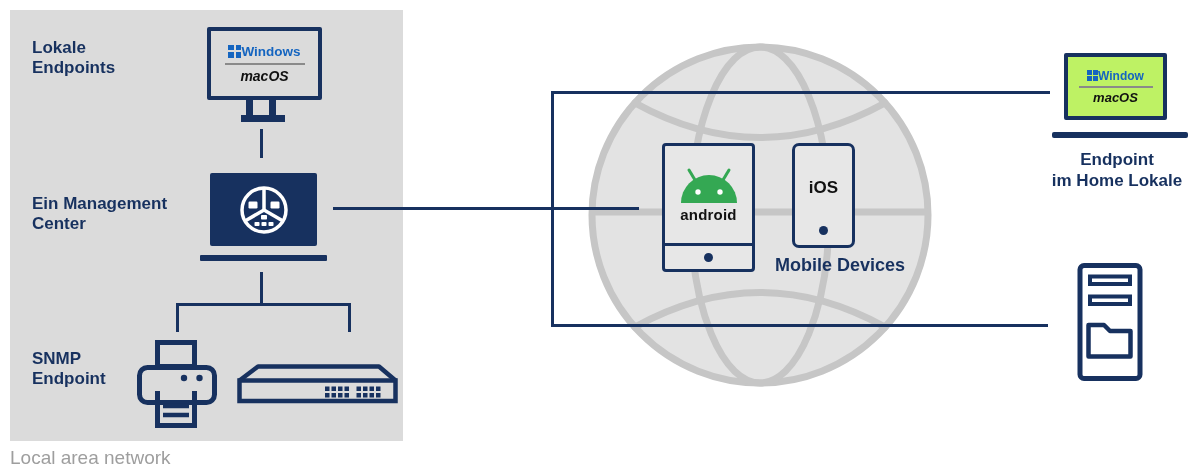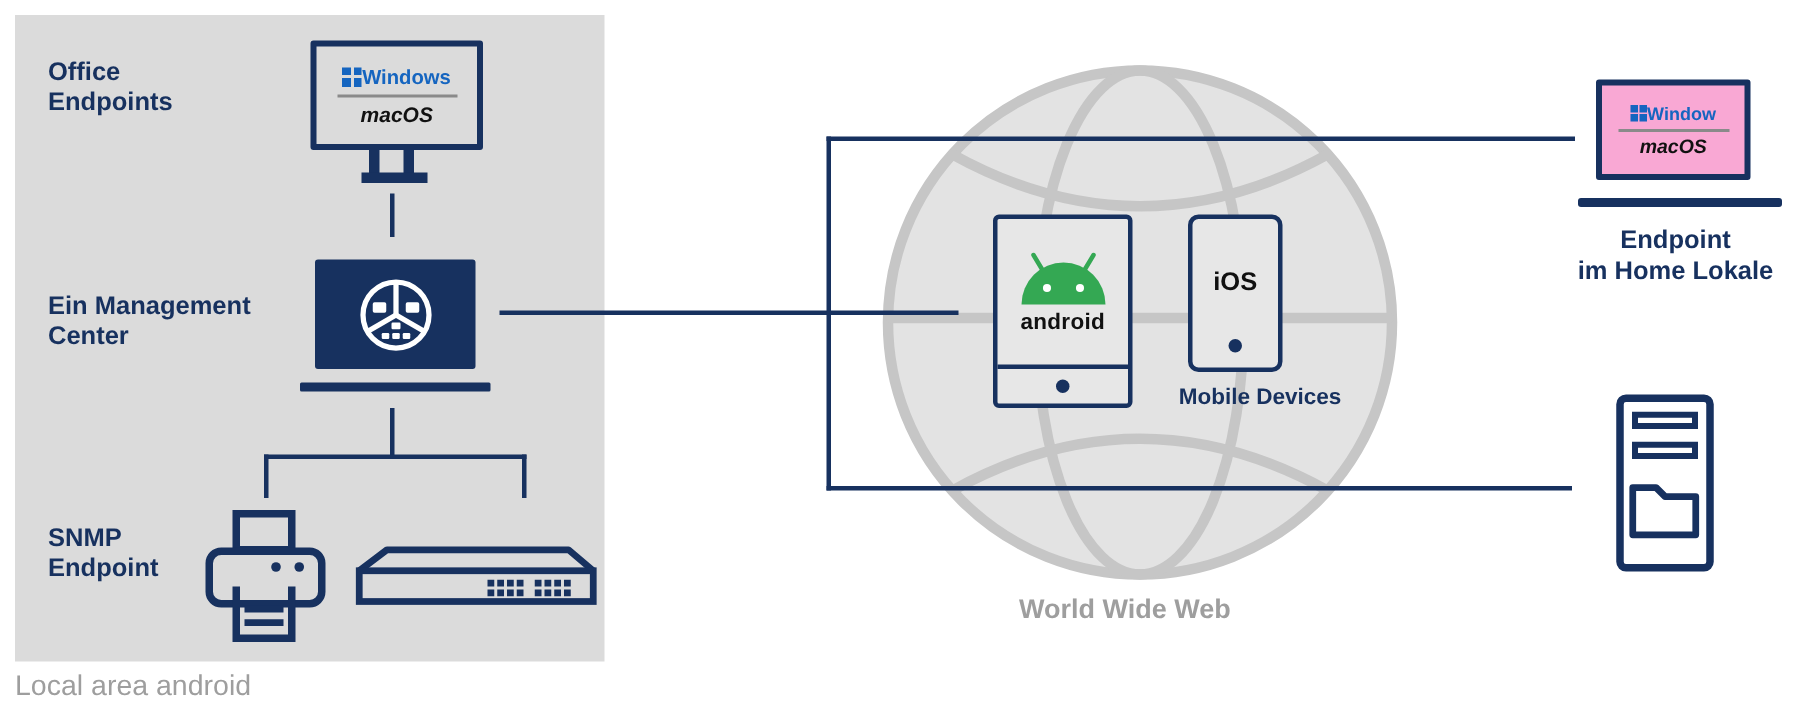--- a/index.html
+++ b/index.html
@@ -66,25 +66,25 @@
   .tablet-screen{flex:1;display:flex;flex-direction:column;align-items:center;
       justify-content:center;border-bottom:3px solid var(--navy);}
   .android-txt{margin-top:1px;font-weight:700;font-size:15px;color:var(--text-black);letter-spacing:.2px;}
   .tablet-home{height:23px;display:flex;align-items:center;justify-content:center;}
   .home-dot{width:9px;height:9px;border-radius:50%;background:var(--navy);}
   #phone{left:792px;top:143px;width:63px;height:105px;border:3px solid var(--navy);
       border-radius:7px;background:var(--device-fill);box-sizing:border-box;
       display:flex;flex-direction:column;align-items:center;}
   .ios-txt{margin-top:32px;font-weight:700;font-size:17px;color:var(--text-black);}
   #phone .home-dot{position:absolute;bottom:10px;}
-  #lbl-mobile{left:760px;top:255px;width:160px;text-align:center;font-size:15px;}
+  #lbl-mobile{left:760px;top:255px;width:160px;text-align:center;font-size:18px;}
 
   
   #hm-screen{left:1064px;top:53px;width:103px;height:67px;border:4px solid var(--navy);
-      box-sizing:border-box;background:#f9a8d4;border-radius:2px;
+      box-sizing:border-box;background:#bef264;border-radius:2px;
       display:flex;flex-direction:column;align-items:center;justify-content:center;}
   #hm-screen .win-txt{font-size:12px;}
   #hm-screen .os-divider{width:74px;margin:3px 0 2px;}
   #hm-screen .mac-txt{font-size:13px;}
   #hm-base{left:1052px;top:132px;width:136px;height:6px;background:var(--navy);border-radius:2px;}
   #lbl-home{left:1037px;top:149px;width:160px;text-align:center;line-height:21px;}
 
   
   #server{left:1075px;top:260px;}
   #lbl-depot{left:1032px;top:391px;width:160px;text-align:center;line-height:21px;}
@@ -98,27 +98,27 @@
   .gr-fill{fill:var(--android-green);}
   .gr{stroke:var(--android-green);fill:none;stroke-linecap:round;}
 </style>
 </head>
 <body>
 
 <div id="stage">
 
   <div class="abs" id="lan-panel"></div>
 
-  <div class="lbl" id="lbl-lokale">Office
+  <div class="lbl" id="lbl-lokale">Lokale
 Endpoints</div>
   <div class="lbl" id="lbl-mgmt">Ein Management
 Center</div>
   <div class="lbl" id="lbl-snmp">SNMP
 Endpoint</div>
-  <div class="caption" id="caption-lan">Local area android</div>
+  <div class="caption" id="caption-lan">Local area network</div>
 
   <div class="abs" id="monitor">
     <div class="mon-screen">
       <div class="os-row">
         <div class="winflag">
           <span></span>
             <span></span>
             <span></span>
             <span></span>
         </div>
@@ -188,21 +188,20 @@
     </g>
   </svg>
 
   <svg class="abs" id="globe" width="346" height="346" viewBox="0 0 346 346">
     <circle cx="173" cy="173" r="168" fill="var(--globe-fill)" stroke="var(--globe-stroke)" stroke-width="7"></circle>
     <ellipse class="gl" cx="173" cy="173" rx="69" ry="168" stroke-width="7"></ellipse>
     <line class="gl" x1="7" y1="170" x2="339" y2="170" stroke-width="7"></line>
     <path class="gl" d="M48,61 Q173,130 298,61" stroke-width="7"></path>
     <path class="gl" d="M48,285 Q173,216 298,285" stroke-width="7"></path>
   </svg>
-  <div class="caption" id="caption-www">World Wide Web</div>
 
   <div class="line" id="c-mid"></div>
   <div class="line" id="c-vert"></div>
   <div class="line" id="c-top"></div>
   <div class="line" id="c-bot"></div>
 
   <div class="abs" id="tablet">
     <div class="tablet-screen">
       <svg width="62" height="38" viewBox="0 0 62 38">
         <line class="gr" x1="17" y1="13" x2="11" y2="3" stroke-width="3"></line>

